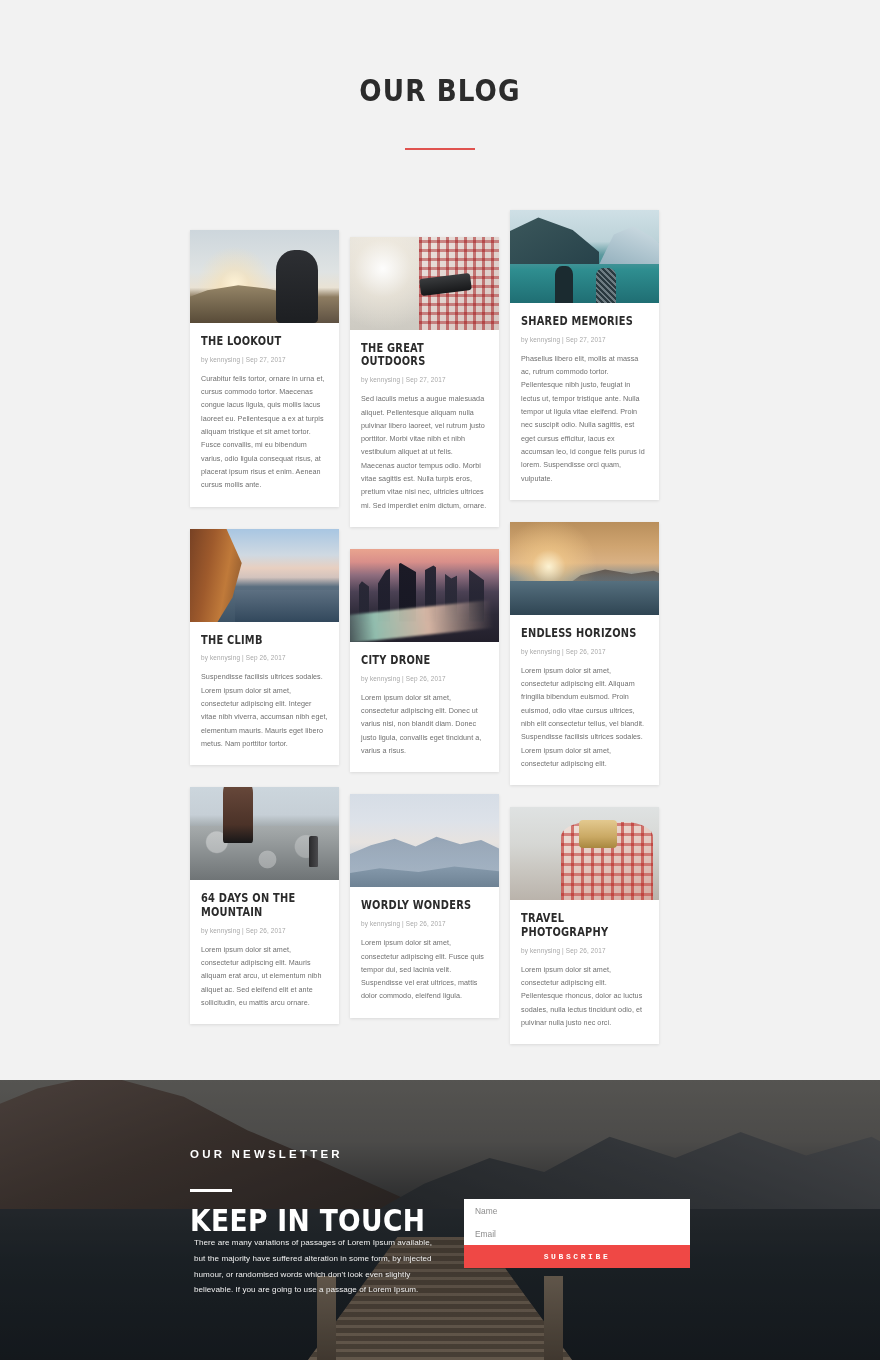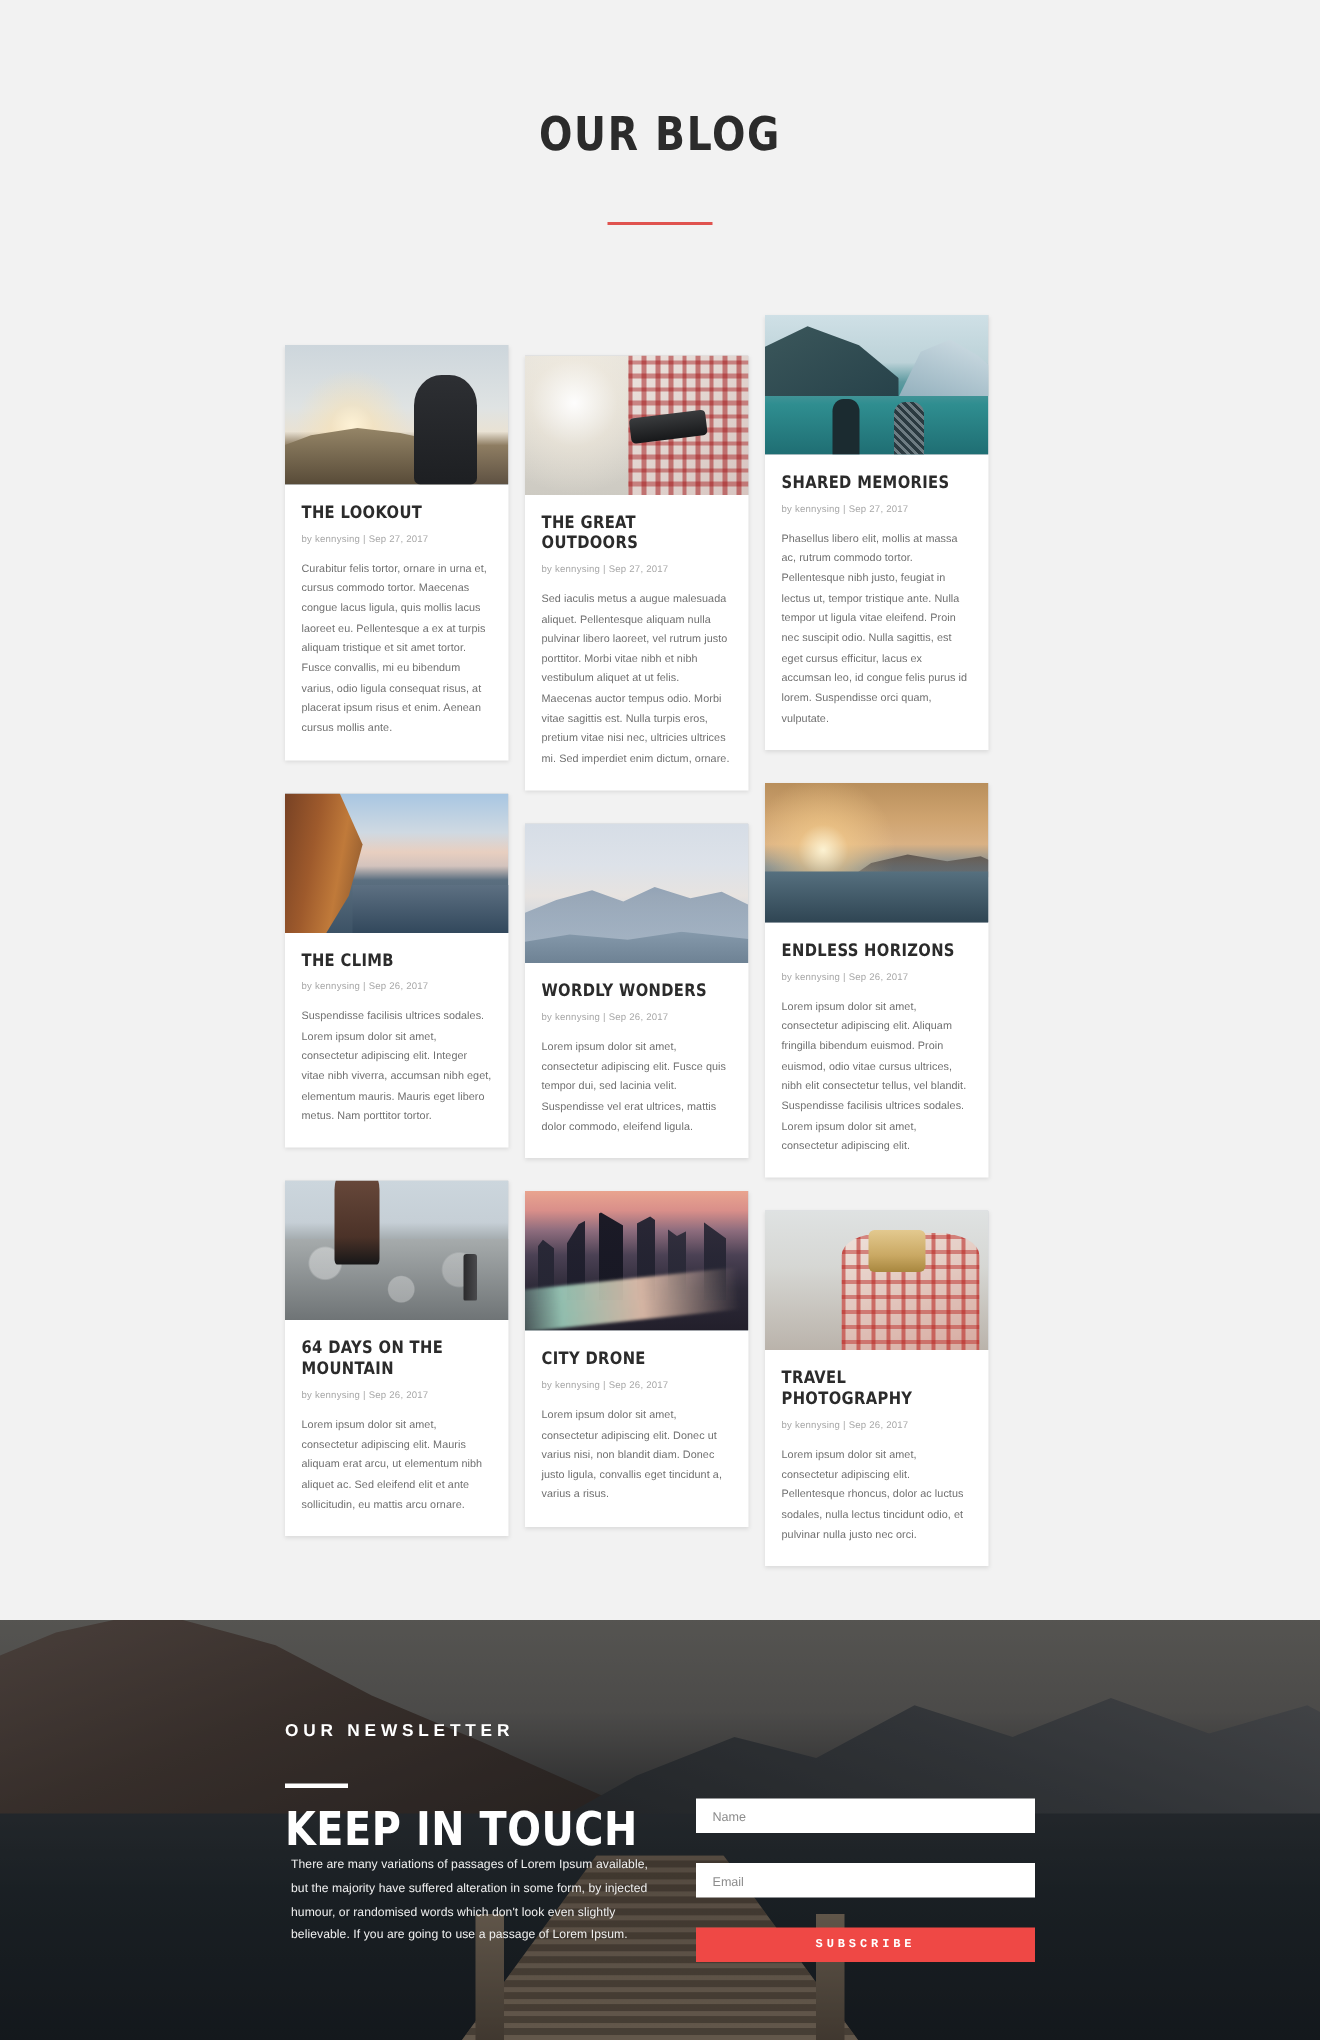--- a/index.html
+++ b/index.html
@@ -316,21 +316,21 @@
     position: absolute; left: 4px; top: 155px;
     width: 242px;
     font-size: 8.1px;
     line-height: 1.95;
     color: #f0f0f0;
     letter-spacing: 0.05px;
   }
   .form {
     position: absolute; right: 0; top: 119px;
     width: 226px;
-    display: flex; flex-direction: column; gap: 20px;
+    display: flex; flex-direction: column; gap: 0;
   }
   .field {
     width: 100%; height: 23px;
     background: #ffffff;
     border: 0;
     padding: 0 11px;
     font-family: "Liberation Sans", sans-serif;
     font-size: 8.4px;
     color: #5b5b5b;
   }
@@ -404,37 +404,37 @@
         </div>
         <div class="card-body">
           <h2 class="card-title">THE GREAT OUTDOORS</h2>
           <div class="card-meta">by kennysing | Sep 27, 2017</div>
           <p class="card-text">Sed iaculis metus a augue malesuada aliquet. Pellentesque aliquam nulla pulvinar libero laoreet, vel rutrum justo porttitor. Morbi vitae nibh et nibh vestibulum aliquet at ut felis. Maecenas auctor tempus odio. Morbi vitae sagittis est. Nulla turpis eros, pretium vitae nisi nec, ultricies ultrices mi. Sed imperdiet enim dictum, ornare.</p>
         </div>
       </article>
 
       <article class="card">
         <div class="card-photo">
+          <div class="ph ph-city"></div>
+        </div>
+        <div class="card-body">
+          <h2 class="card-title">CITY DRONE</h2>
+          <div class="card-meta">by kennysing | Sep 26, 2017</div>
+          <p class="card-text">Lorem ipsum dolor sit amet, consectetur adipiscing elit. Donec ut varius nisi, non blandit diam. Donec justo ligula, convallis eget tincidunt a, varius a risus.</p>
+        </div>
+      </article>
+
+      <article class="card">
+        <div class="card-photo">
           <div class="ph ph-wonders"></div>
         </div>
         <div class="card-body">
           <h2 class="card-title">WORDLY WONDERS</h2>
           <div class="card-meta">by kennysing | Sep 26, 2017</div>
           <p class="card-text">Lorem ipsum dolor sit amet, consectetur adipiscing elit. Fusce quis tempor dui, sed lacinia velit. Suspendisse vel erat ultrices, mattis dolor commodo, eleifend ligula.</p>
-        </div>
-      </article>
-
-      <article class="card">
-        <div class="card-photo">
-          <div class="ph ph-city"></div>
-        </div>
-        <div class="card-body">
-          <h2 class="card-title">CITY DRONE</h2>
-          <div class="card-meta">by kennysing | Sep 26, 2017</div>
-          <p class="card-text">Lorem ipsum dolor sit amet, consectetur adipiscing elit. Donec ut varius nisi, non blandit diam. Donec justo ligula, convallis eget tincidunt a, varius a risus.</p>
         </div>
       </article>
 
     </div>
 
     <div class="col">
 
       <article class="card">
         <div class="card-photo">
           <div class="ph ph-memories">

